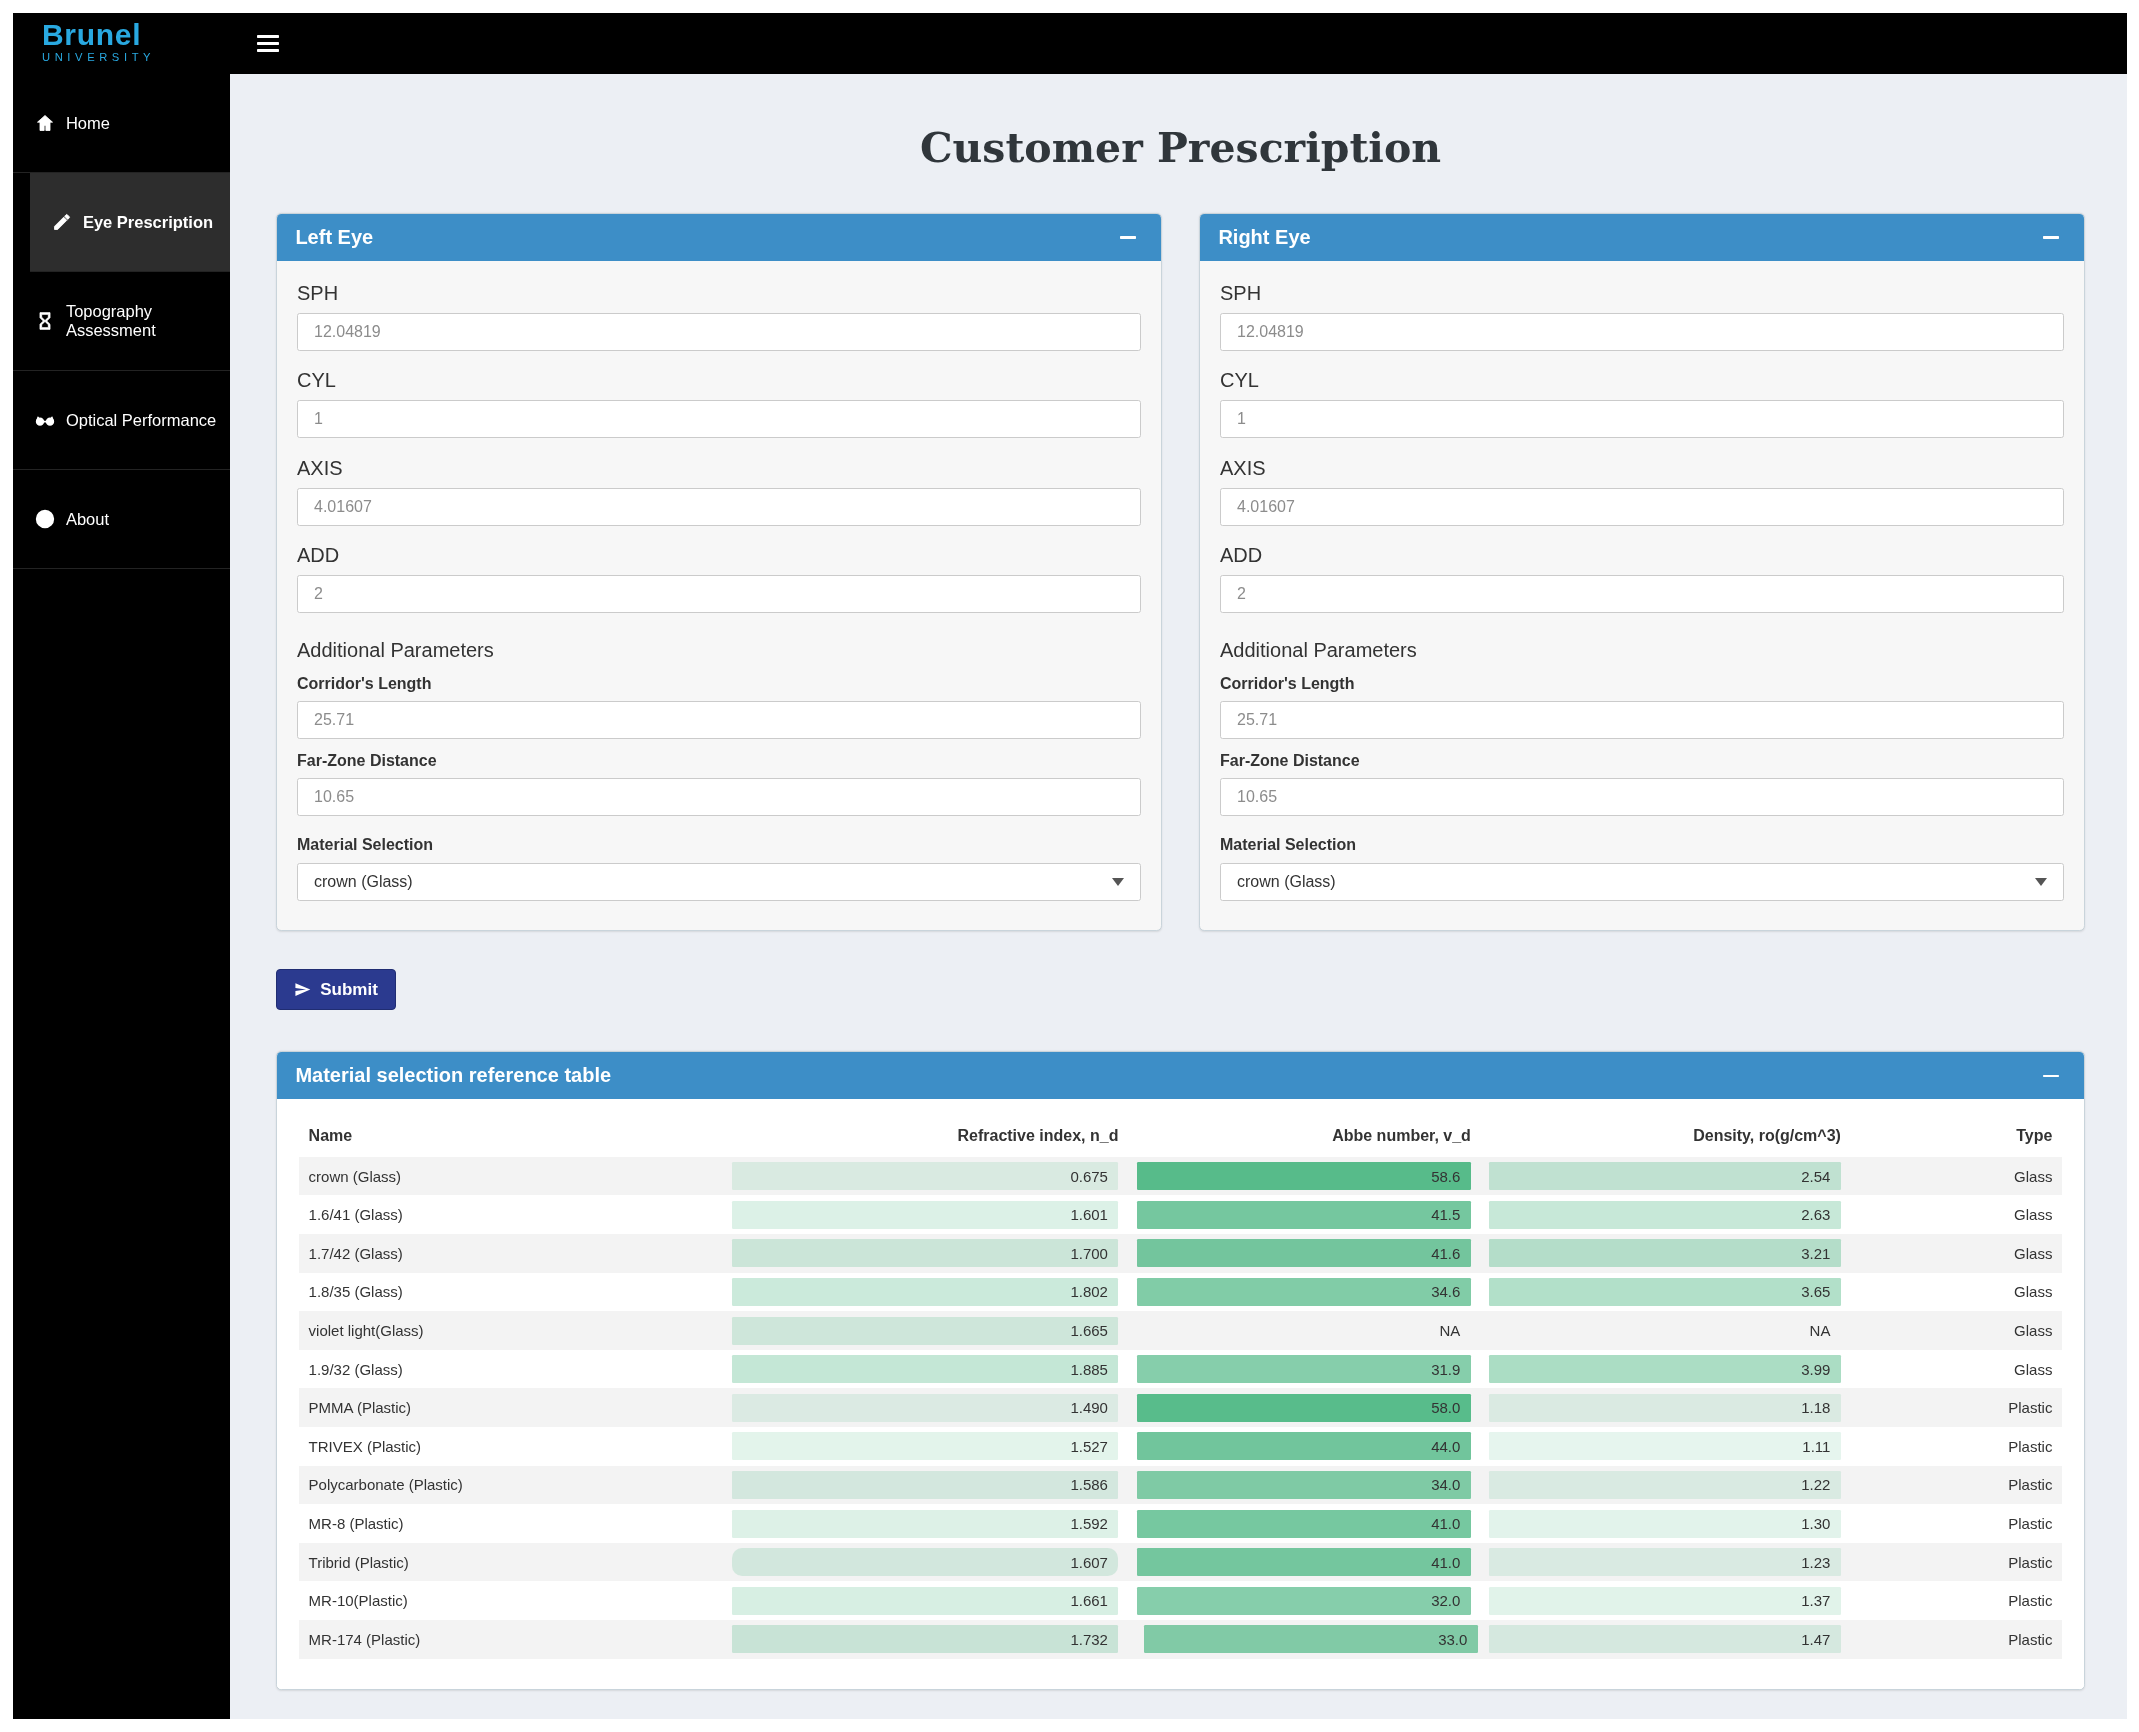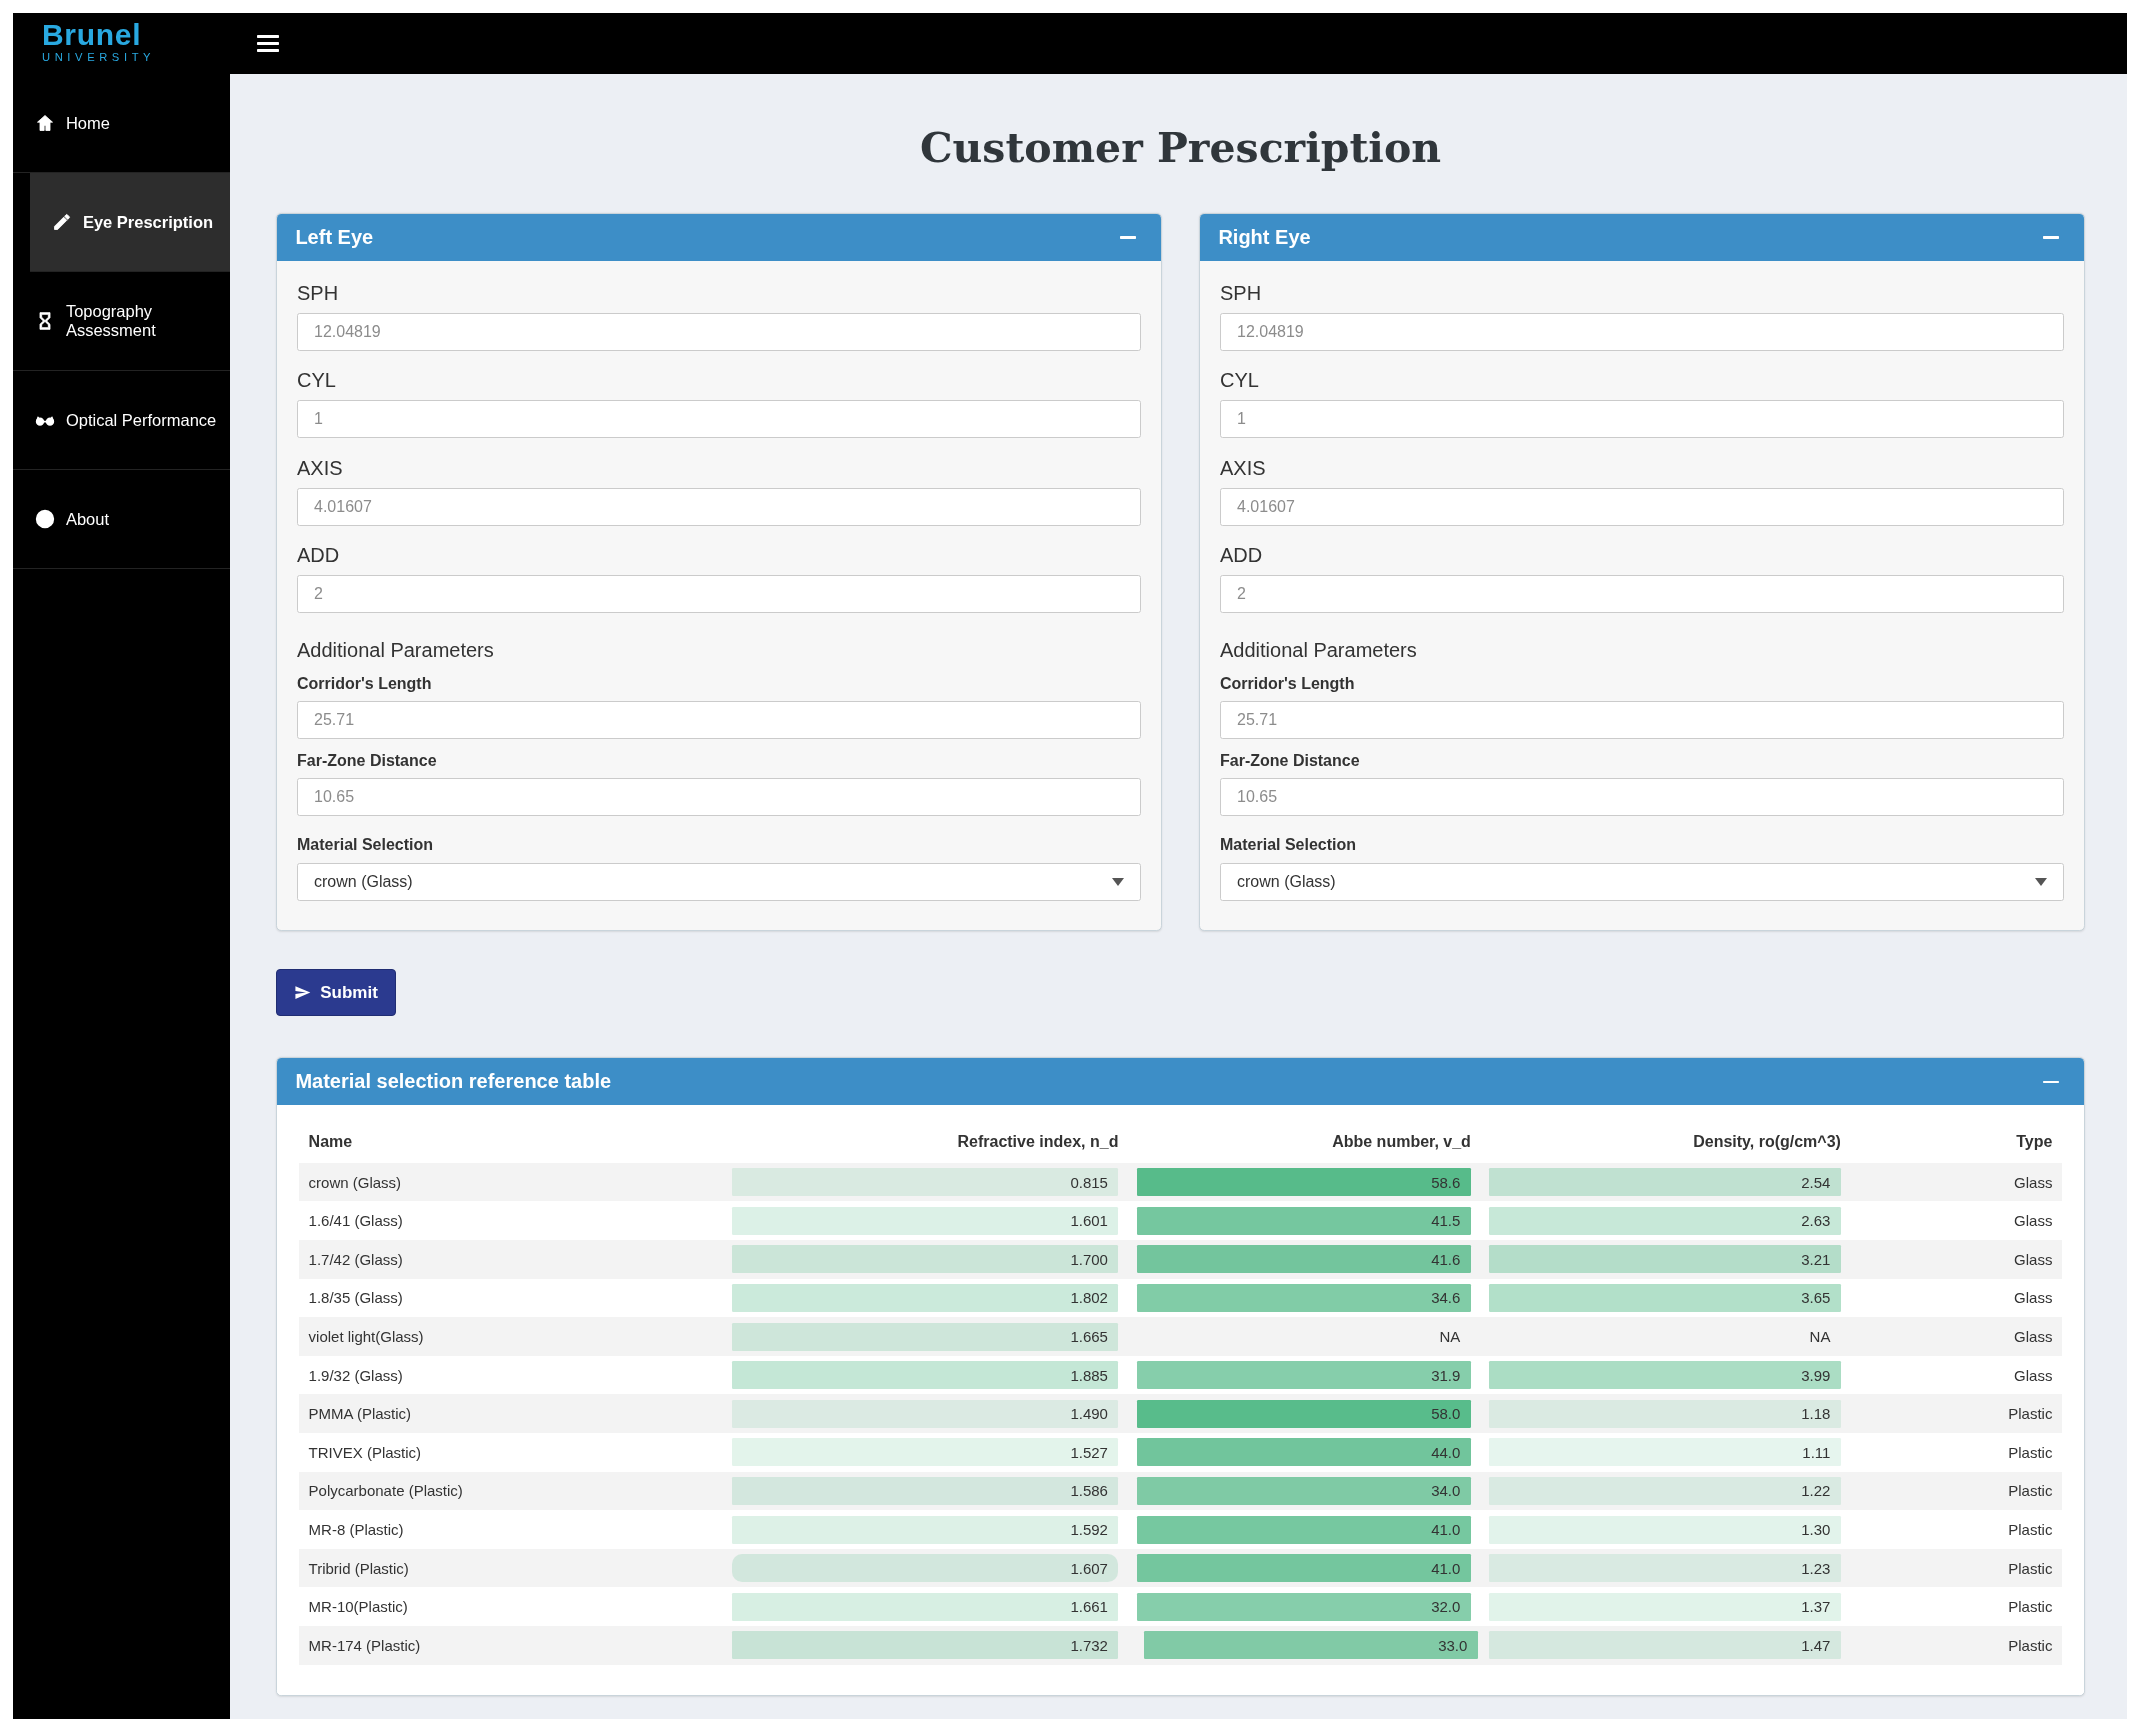--- a/index.html
+++ b/index.html
@@ -76,21 +76,21 @@
     height: 38px; background: #fff; border: 0.7px solid #cbcbcb; border-radius: 2.6px;
     display: flex; align-items: center; justify-content: space-between;
     padding: 0 16px; font-size: 16px; color: #333; cursor: pointer;
   }
   .caret { width: 0; height: 0; border-left: 6.6px solid transparent; border-right: 6.6px solid transparent; border-top: 8px solid #555; }
 
   
   .submit-btn {
     margin-top: 38px; display: inline-flex; align-items: center; gap: 9.2px;
     background: #2b3a8f; color: #fff; border: 0.7px solid #202d72; border-radius: 4px;
-    padding: 0 17px; height: 47px; font-size: 17px; font-weight: 600;
+    padding: 0 17px; height: 41px; font-size: 17px; font-weight: 600;
     font-family: "Liberation Sans", "DejaVu Sans", sans-serif; cursor: pointer;
   }
   .submit-btn svg { width: 17px; height: 17px; fill: #fff; }
 
   
   .table-panel { margin-top: 41px; background: #fff; }
   .table-wrap { padding: 14.5px 22.4px 30px; background: #fff; }
   table { width: 100%; border-collapse: collapse; font-size: 15px; color: #333; table-layout: fixed; }
   col.c-name { width: 24%; }
   col.c-nd   { width: 23%; }
@@ -263,21 +263,21 @@
                 <th>Refractive index, n_d</th>
                 <th>Abbe number, v_d</th>
                 <th>Density, ro(g/cm^3)</th>
                 <th>Type</th>
               </tr>
             </thead>
             <tbody>
                 <tr>
                   <td class="cell-name">crown (Glass)</td>
                   <td>
-                    <div class="bar" style="background: rgba(87, 187, 138, 0.17);">0.815</div>
+                    <div class="bar" style="background: rgba(87, 187, 138, 0.17);">0.675</div>
                   </td>
                   <td>
                     <div class="bar" style="background: rgb(87, 187, 138);">58.6</div>
                   </td>
                   <td>
                     <div class="bar" style="background: rgba(87, 187, 138, 0.325); text-align: right;">2.54</div>
                   </td>
                   <td class="cell-type">Glass</td>
                 </tr>
                 <tr>

